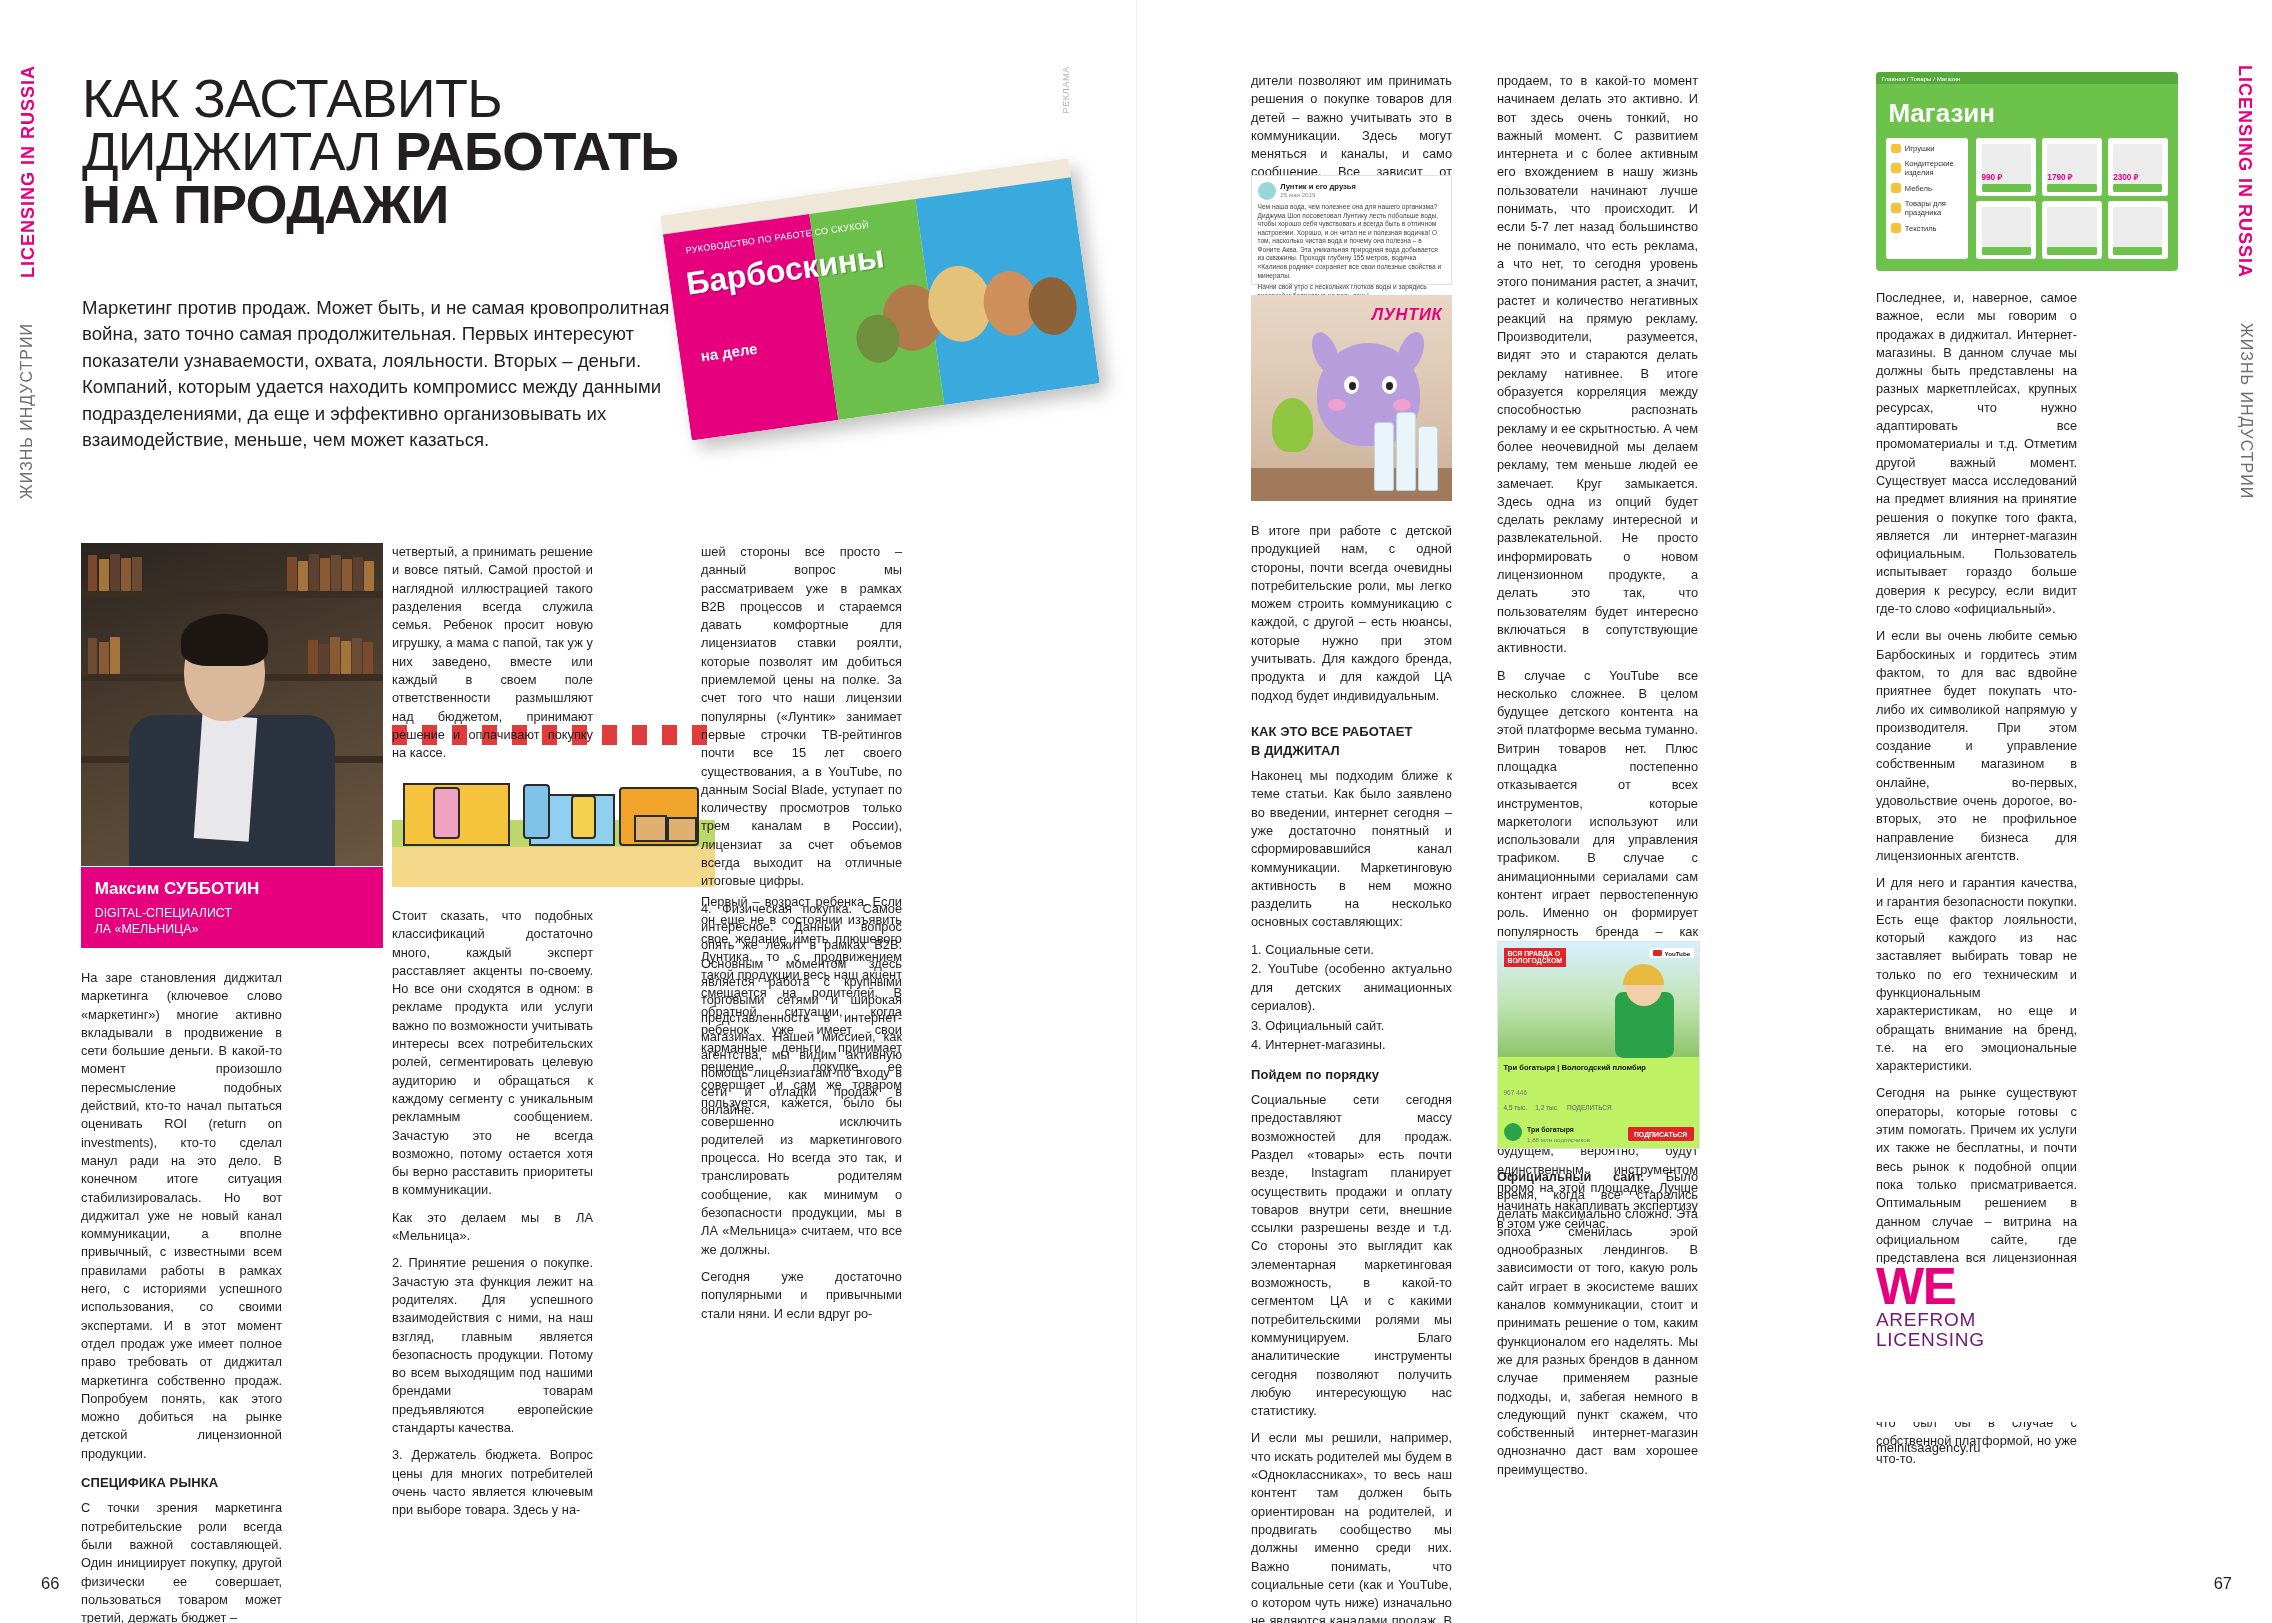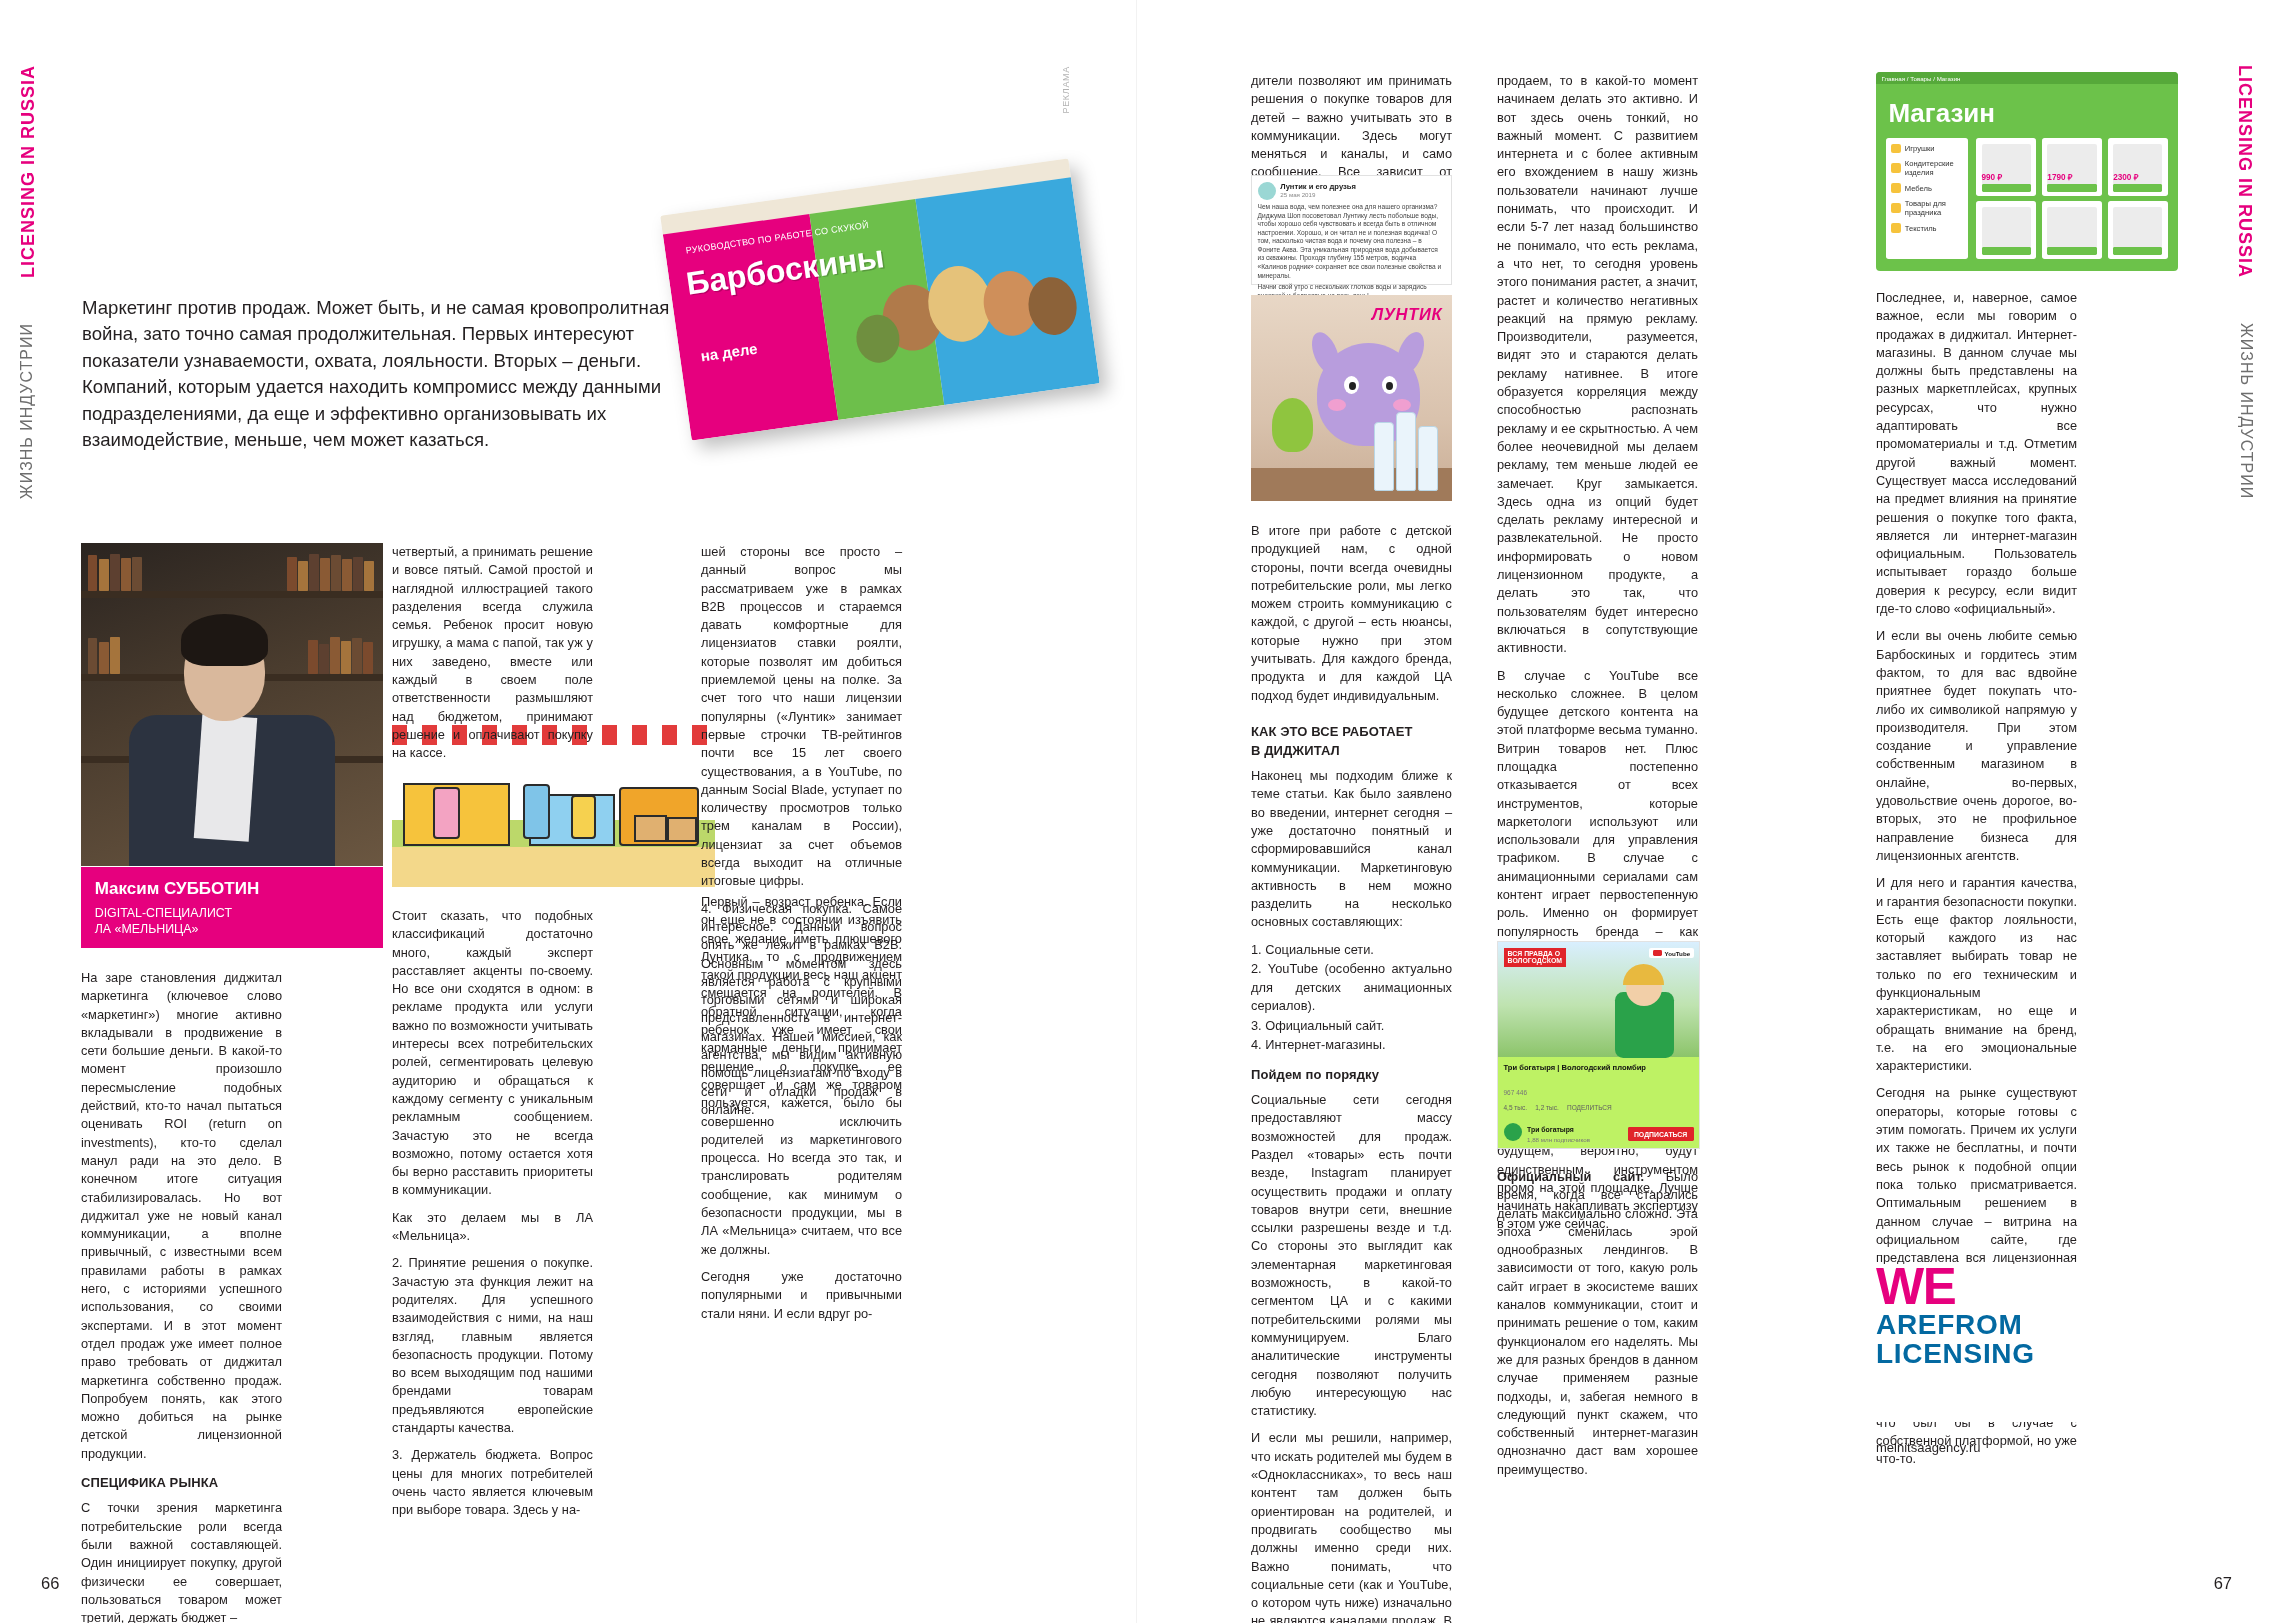--- a/index.html
+++ b/index.html
@@ -234,21 +234,21 @@
   .shop-grid{position:absolute;left:100px;top:66px;width:192px;height:121px;display:grid;grid-template-columns:repeat(3,1fr);gap:5.5px;}
   .shop-card{background:#fff;border-radius:2.7px;position:relative;}
   .shop-img{position:absolute;left:5.5px;top:5.5px;right:5.5px;height:41px;background:#ececec;border-radius:2.1px;}
   .shop-price{position:absolute;left:5.5px;bottom:13.7px;font-size:8.2px;font-weight:bold;color:#e6007e;}
   .shop-btn{position:absolute;left:5.5px;right:5.5px;bottom:4.1px;height:7.6px;background:#6cc24a;border-radius:1.4px;}
 
   .we-logo{
     position:absolute;left:1876px;top:1264px;width:206px;height:158px;background:#ffffff;
   }
   .we-we{font-size:51px;font-weight:bold;color:#e6007e;line-height:.9;letter-spacing:-1.4px;}
-  .we-are{font-size:28px;font-weight:bold;color:#0369a1;line-height:1.05;letter-spacing:0.7px;}
+  .we-are{font-size:19px;font-weight:normal;color:#701a75;line-height:1.05;letter-spacing:0.7px;}
   .we-url{position:absolute;left:1876px;top:1440px;font-size:13px;color:#231f20;}
 
   
   .pgnum{position:absolute;bottom:30px;font-size:16.5px;color:#231f20;}
   .pg-left{left:41px;}
   .pg-right{right:41px;}
 
   .bold-lead{font-weight:bold;}
 </style>
 </head>
@@ -261,20 +261,25 @@
   <div class="rail rail-left">
     <div class="rail-text rot magenta" id="railLeftLic">LICENSING IN RUSSIA</div>
     <div class="rail-text rot gray" id="railLeftZhizn">ЖИЗНЬ ИНДУСТРИИ</div>
   </div>
 
   <div class="rail rail-right">
     <div class="rail-text magenta" id="railRightLic">LICENSING IN RUSSIA</div>
     <div class="rail-text gray" id="railRightZhizn">ЖИЗНЬ ИНДУСТРИИ</div>
   </div>
 
+  <div class="headline">
+    <span>КАК ЗАСТАВИТЬ</span><br>
+    <span>ДИДЖИТАЛ </span><b>РАБОТАТЬ</b><br>
+    <b>НА ПРОДАЖИ</b>
+  </div>
 
   <div class="lede">Маркетинг против продаж. Может быть, и не самая кровопролитная война, зато точно самая продолжительная. Первых интересуют показатели узнаваемости, охвата, лояльности. Вторых – деньги. Компаний, которым удается находить компромисс между данными подразделениями, да еще и эффективно организовывать их взаимодействие, меньше, чем может казаться.</div>
 
   <div class="book-wrap">
     <div class="book">
       <div class="book-top"></div>
       <div class="book-band"></div>
       <div class="book-band2"></div>
       <div class="book-band3"></div>
       <div class="book-small">РУКОВОДСТВО ПО РАБОТЕ СО СКУКОЙ</div>

